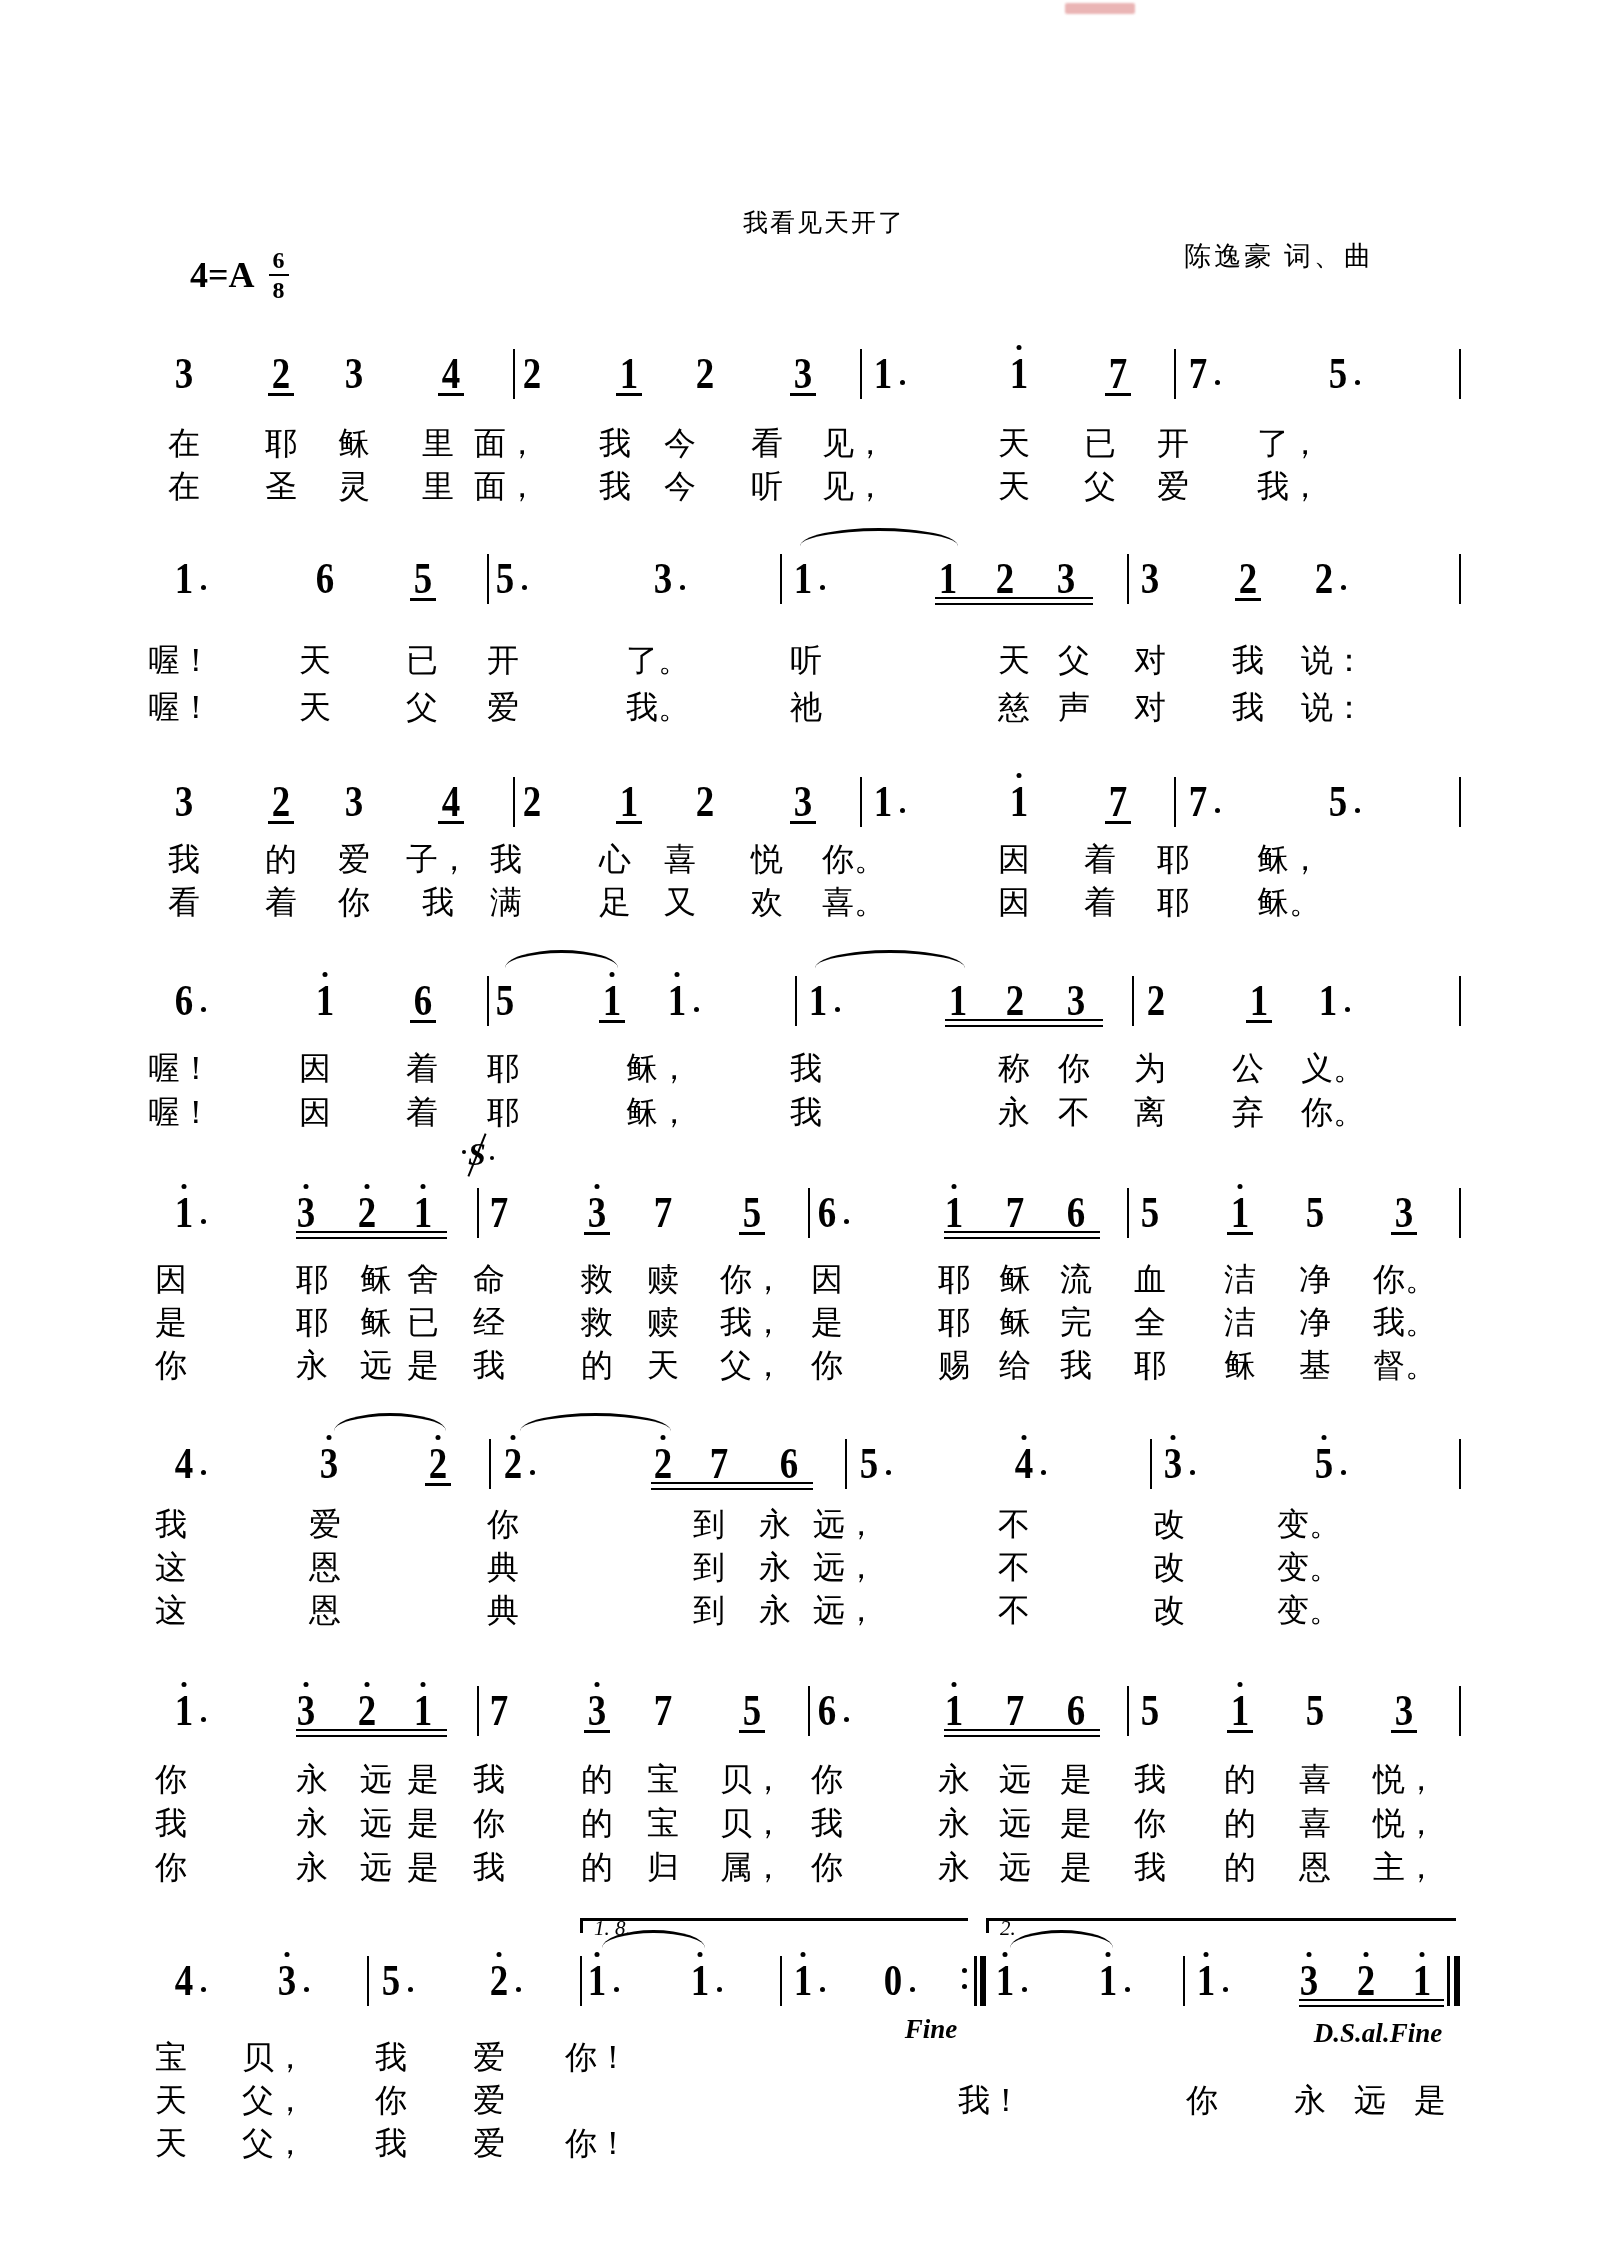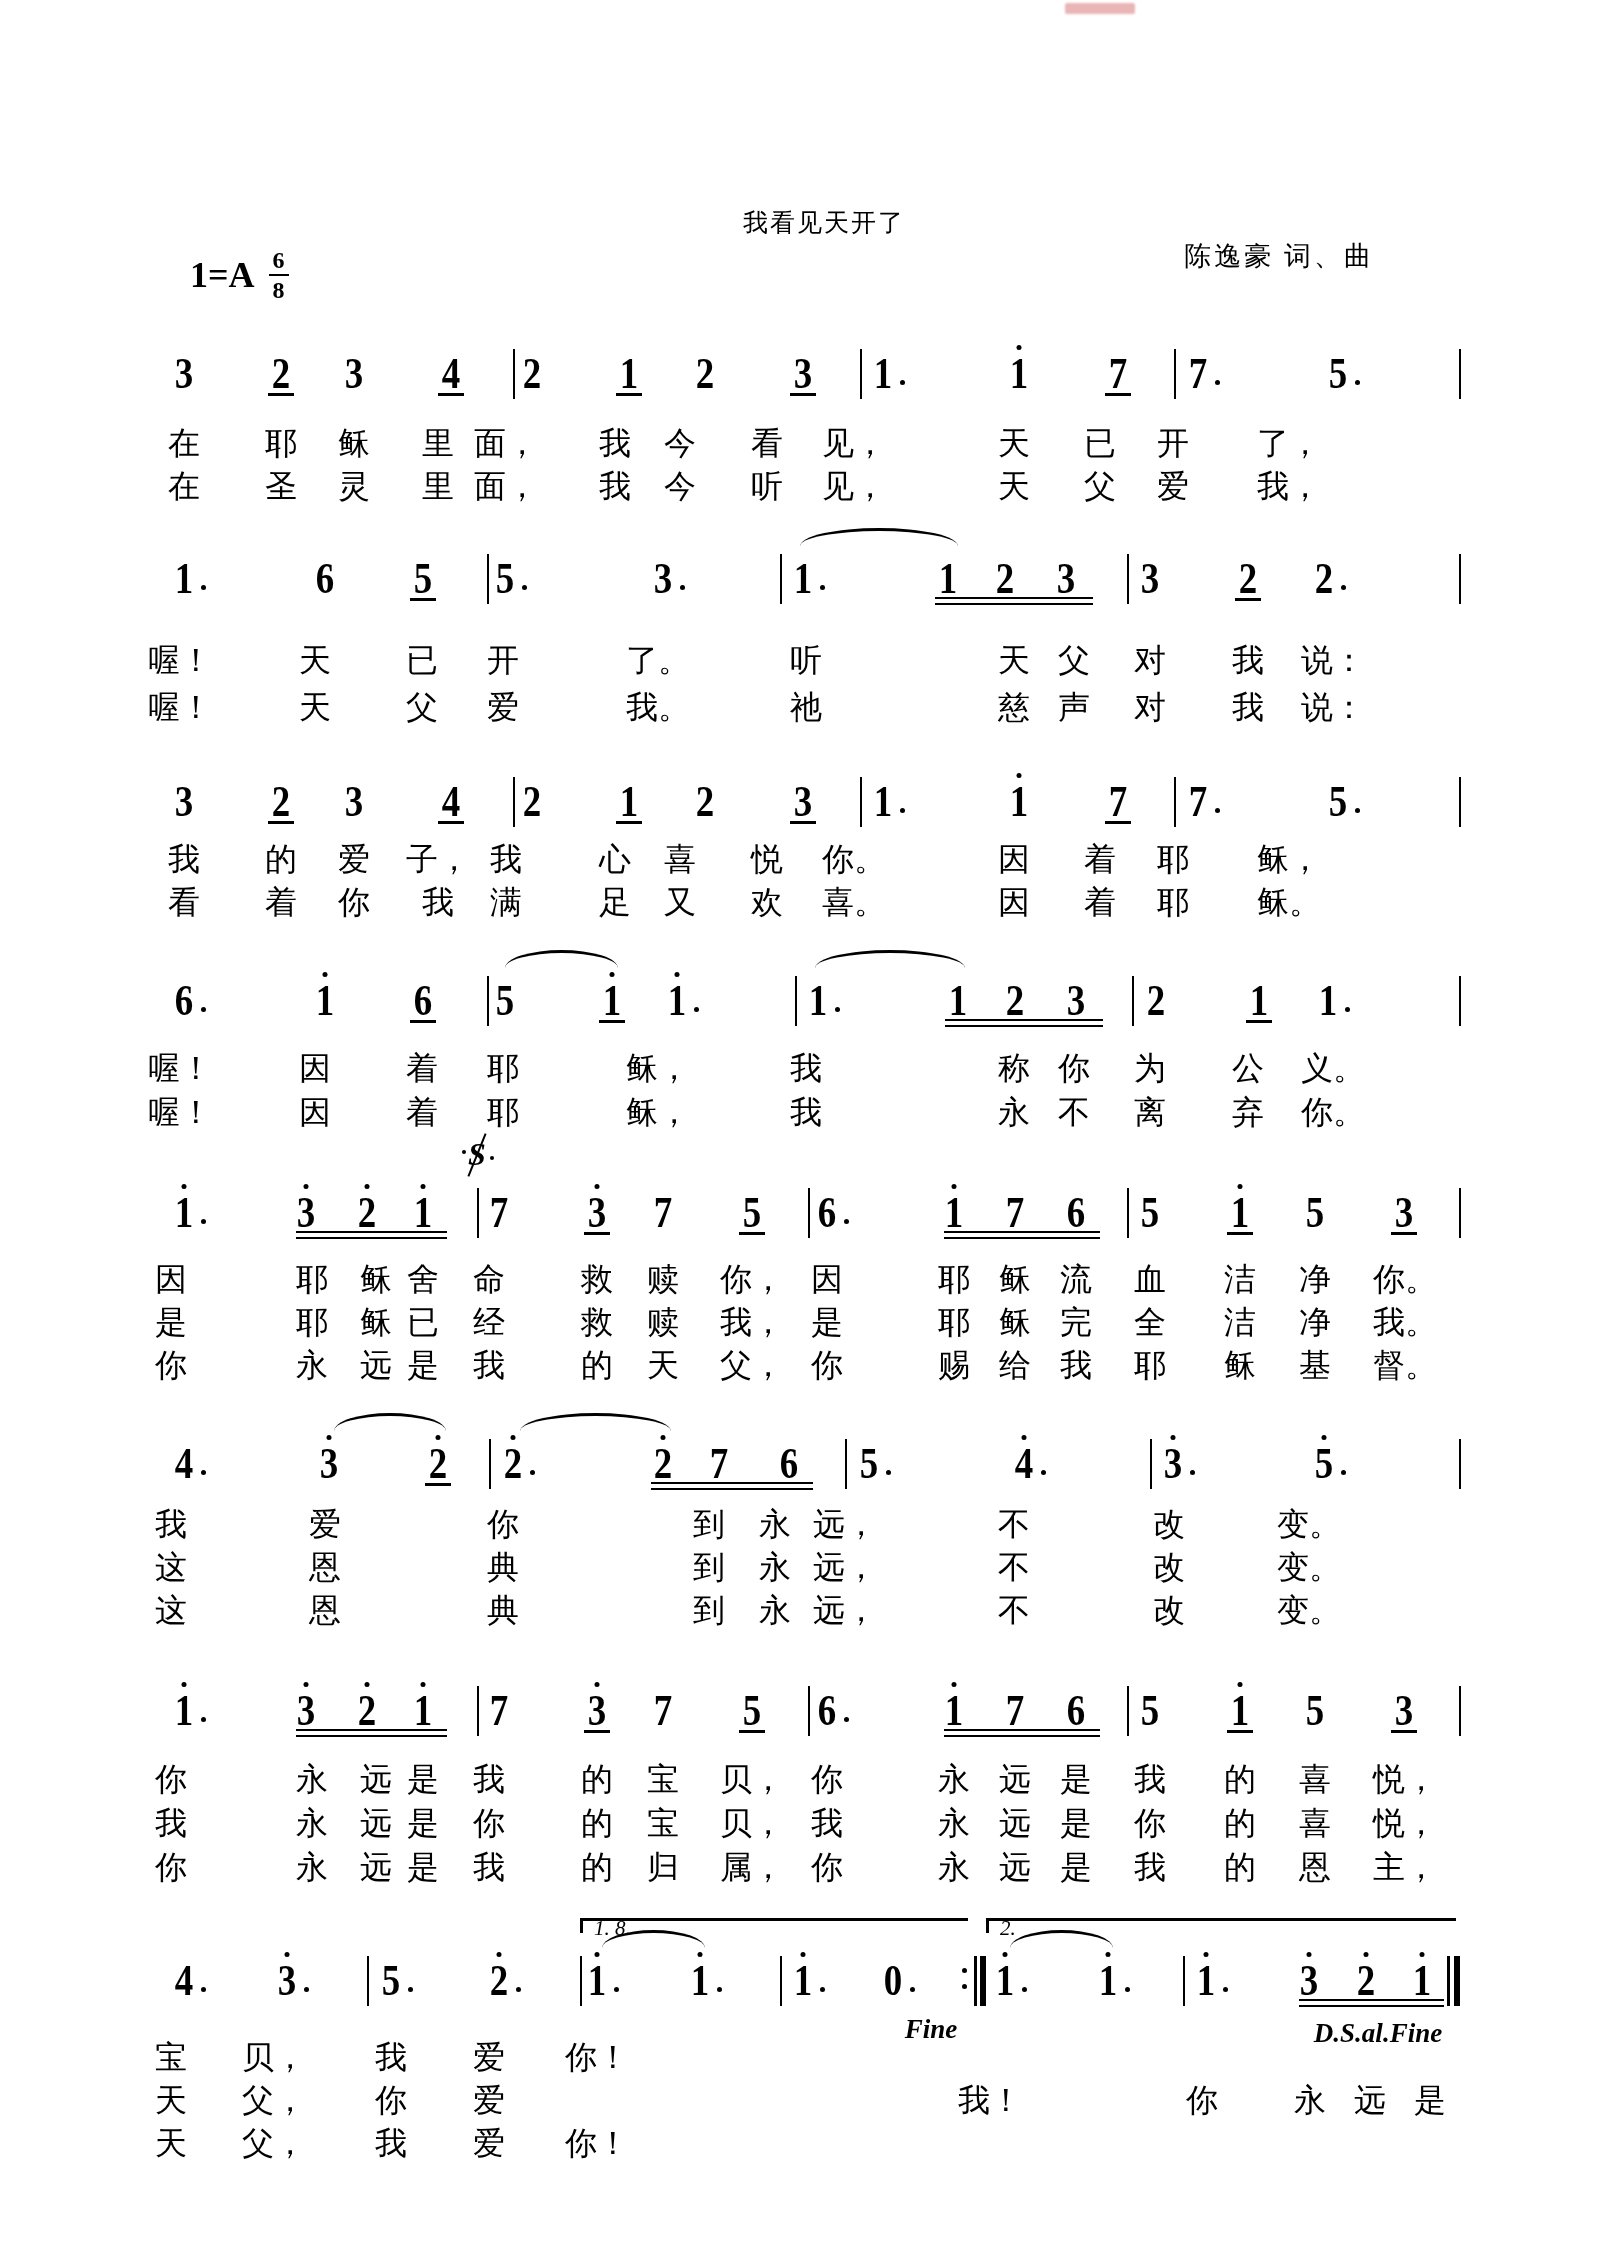--- a/index.html
+++ b/index.html
@@ -52,21 +52,21 @@
   .lyr{position:absolute;top:0;transform:translateX(-50%);font-size:32px;line-height:1.1;
        white-space:nowrap;font-family:"Liberation Serif",serif;}
 </style>
 </head>
 <body>
 
 <div class="page">
   <div class="watermark"></div>
   <div class="subtitle">我看见天开了</div>
   <div class="keysig">
-    <span class="keylabel">1=A</span>
+    <span class="keylabel">4=A</span>
     <span class="meter">
       <span>6</span>
       <span class="fracbar"></span>
       <span>8</span>
     </span>
   </div>
   <div class="composer">陈逸豪 词、曲</div>
   <div id="score">
       <div class="mline" style="top: 351px;">
         <div class="barline" style="left: 513px;"></div>

